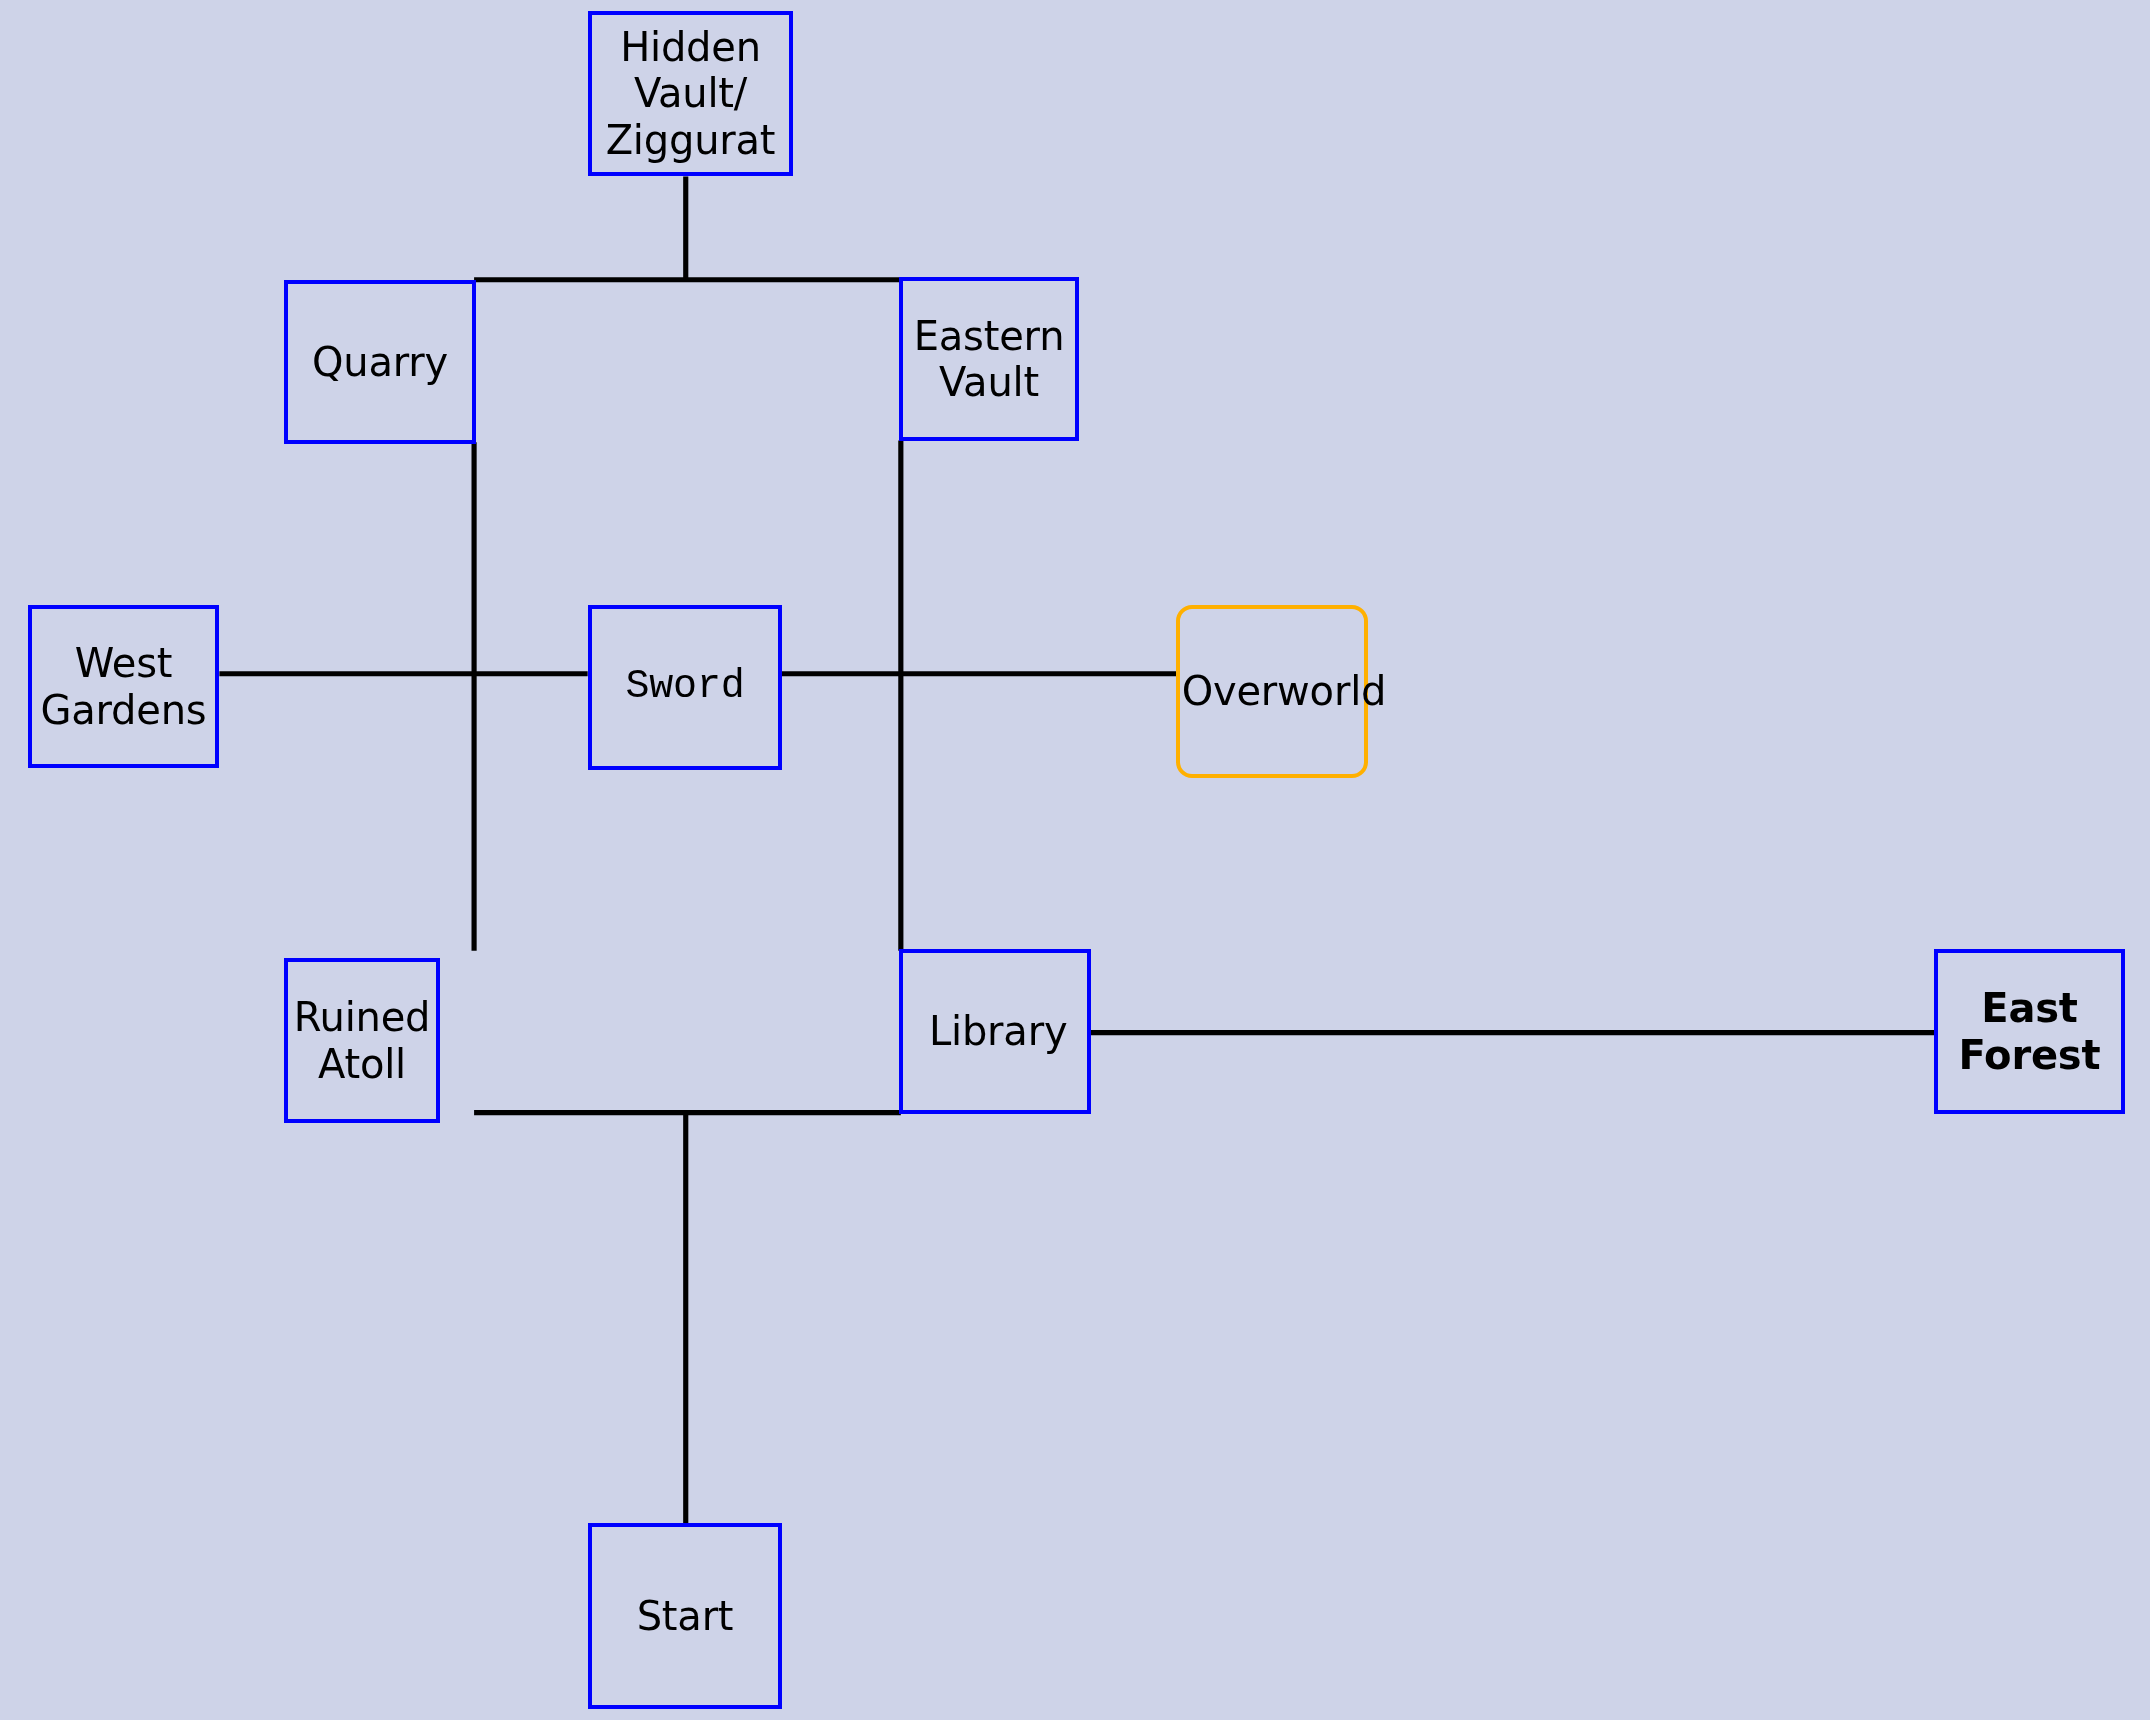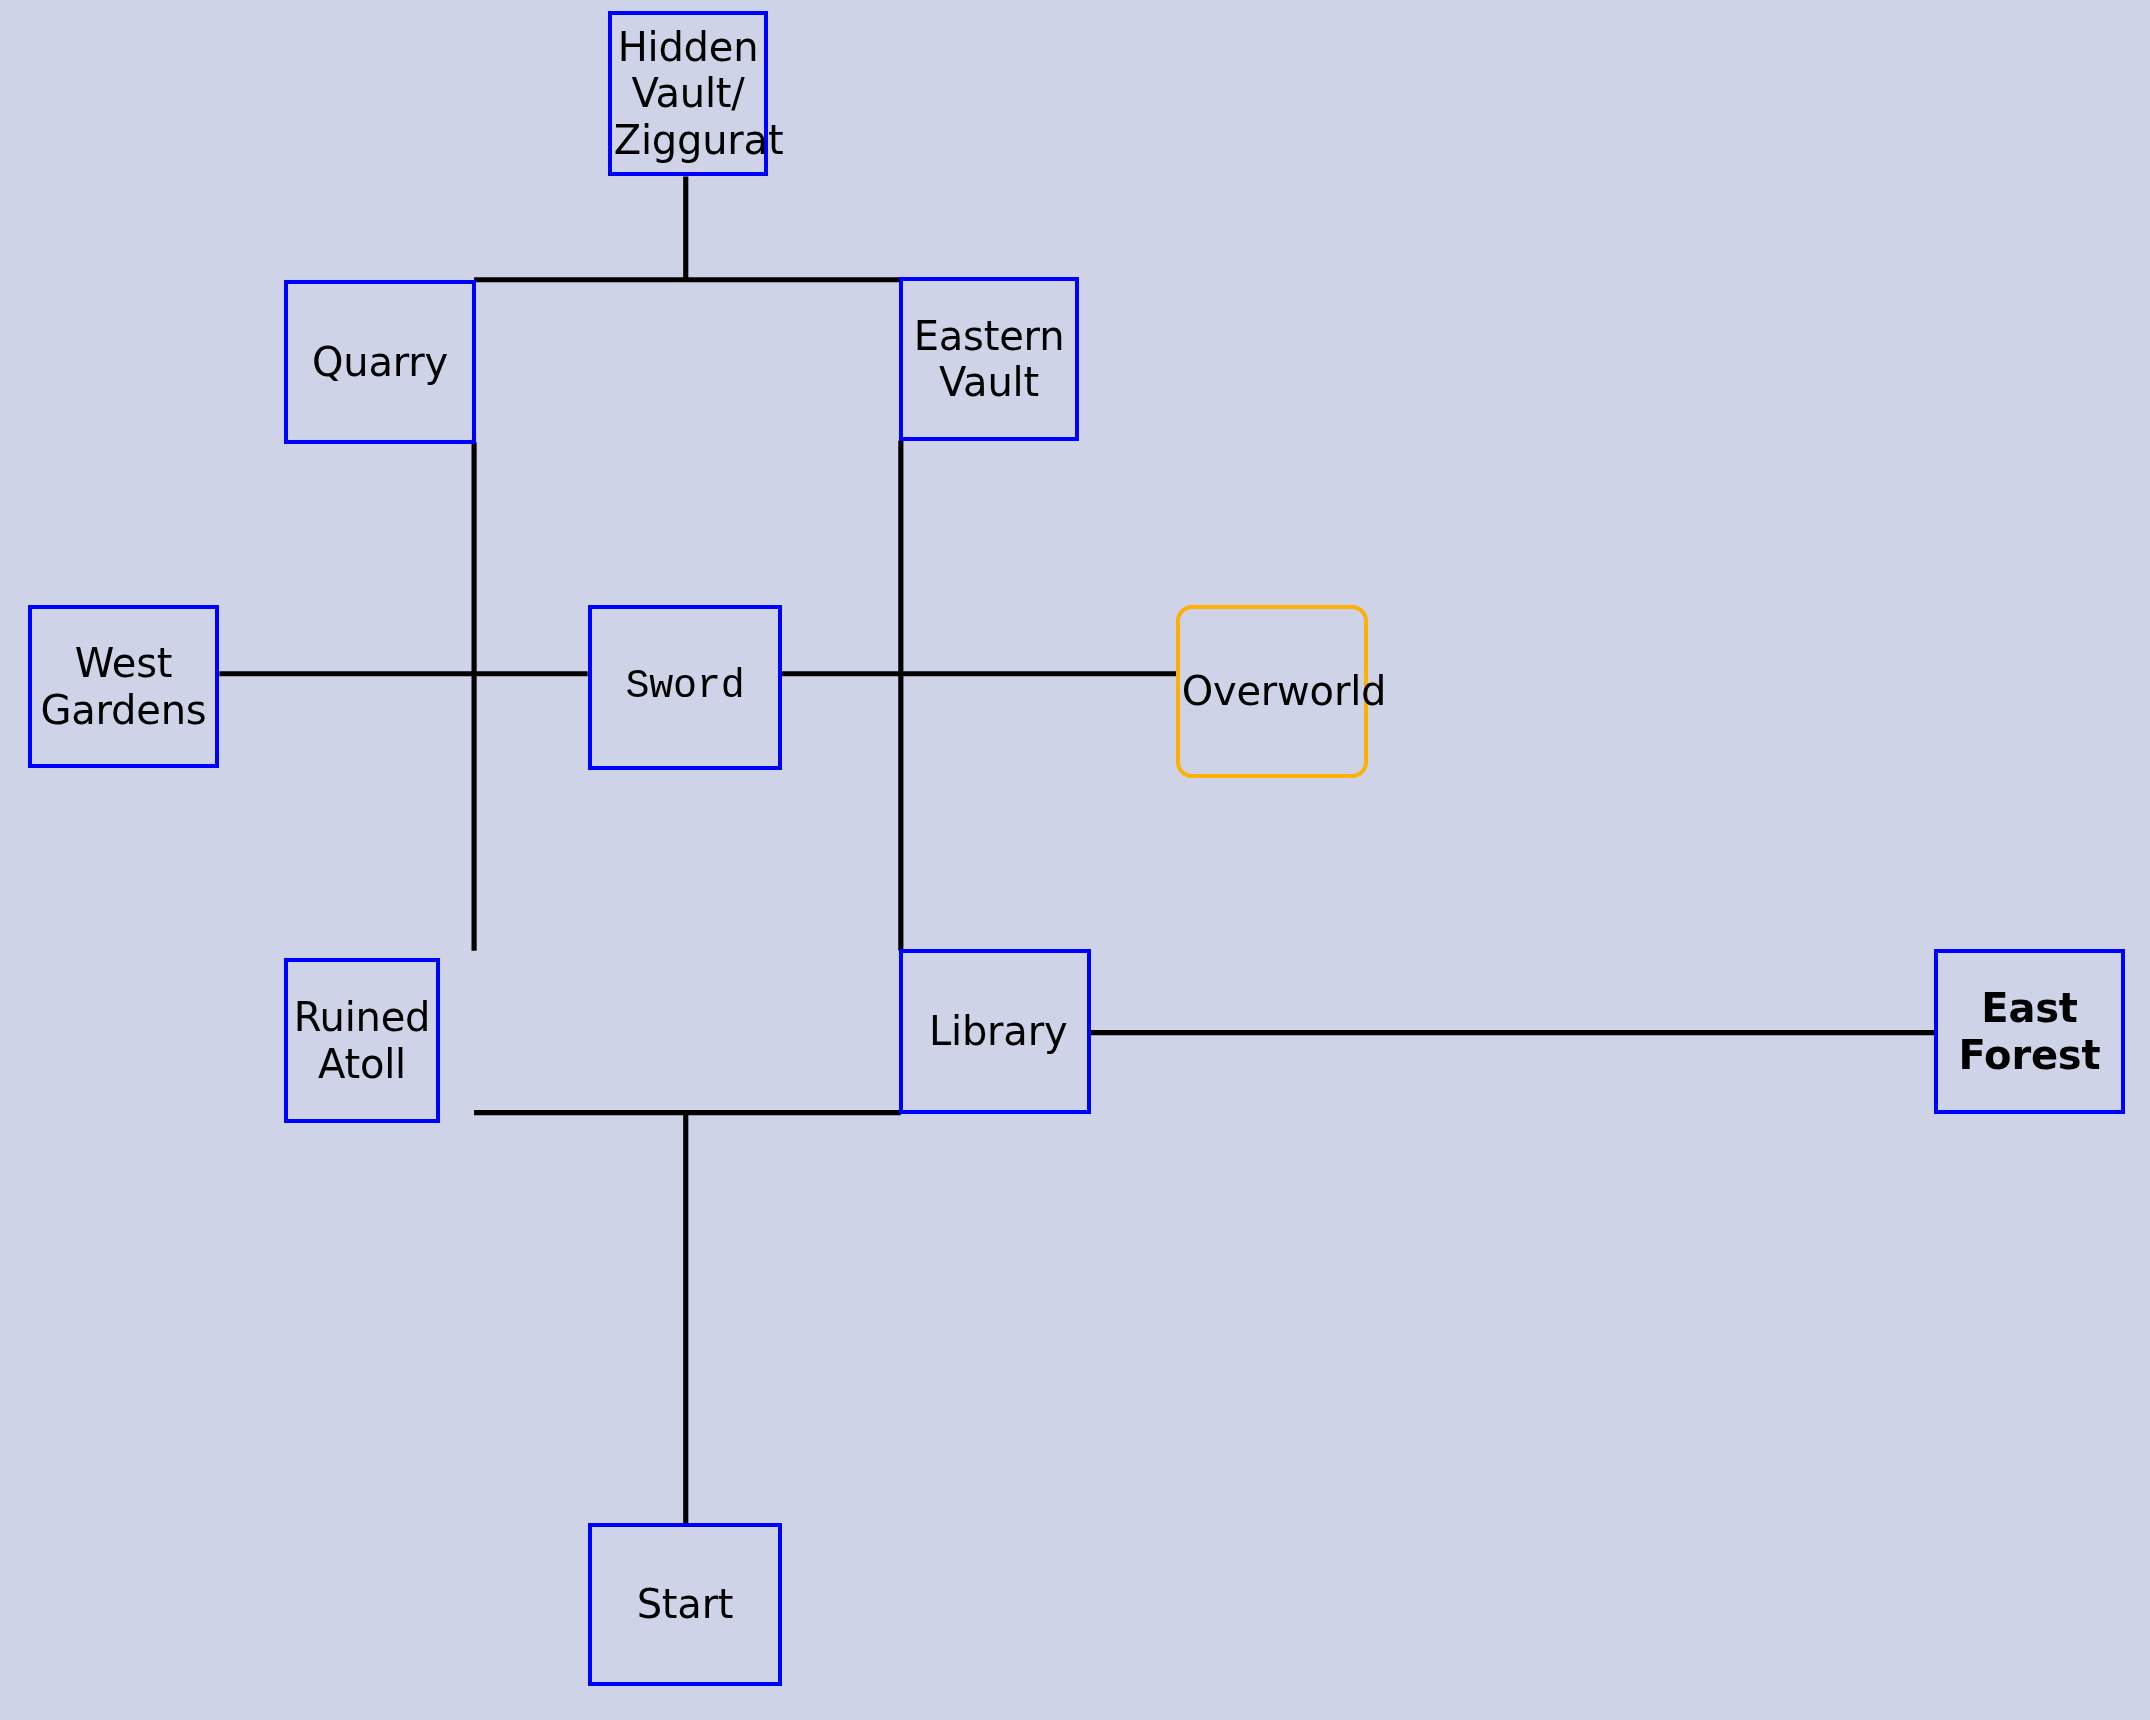--- a/index.html
+++ b/index.html
@@ -59,31 +59,31 @@
       <line x1="551" y1="325" x2="1047" y2="325" stroke="#000000" stroke-width="6"></line>
       <line x1="551" y1="514" x2="551" y2="1105" stroke="#000000" stroke-width="6"></line>
       <line x1="1047" y1="512" x2="1047" y2="1105" stroke="#000000" stroke-width="6"></line>
       <line x1="255" y1="783" x2="683" y2="783" stroke="#000000" stroke-width="6"></line>
       <line x1="908" y1="783" x2="1367" y2="783" stroke="#000000" stroke-width="6"></line>
       <line x1="551" y1="1293" x2="1047" y2="1293" stroke="#000000" stroke-width="6"></line>
       <line x1="1268" y1="1200" x2="2248" y2="1200" stroke="#000000" stroke-width="6"></line>
       <line x1="797" y1="1293" x2="797" y2="1770" stroke="#000000" stroke-width="6"></line>
     </svg>
   <div id="node-layer">
-      <div class="node blue" style="left: 608px; top: 11.2px; width: 160px; height: 165px;"><span class="node-label">Hidden
+      <div class="node blue" style="left: 588px; top: 11.2px; width: 205px; height: 165px;"><span class="node-label">Hidden
 Vault/
 Ziggurat</span></div>
       <div class="node blue" style="left: 284px; top: 280px; width: 192px; height: 164px;"><span class="node-label">Quarry</span></div>
       <div class="node blue" style="left: 899px; top: 277px; width: 180px; height: 164px;"><span class="node-label">Eastern
 Vault</span></div>
       <div class="node blue" style="left: 28px; top: 605px; width: 191px; height: 163px;"><span class="node-label">West
 Gardens</span></div>
       <div class="node blue" style="left: 588px; top: 605px; width: 194px; height: 165px; font-family: Liberation Mono, monospace;"><span class="node-label">Sword</span></div>
       <div class="node amber" style="left: 1176px; top: 605px; width: 192px; height: 173px; border-radius: 16px;"><span class="node-label">Overworld</span></div>
       <div class="node blue" style="left: 284px; top: 958px; width: 156px; height: 165px;"><span class="node-label">Ruined
 Atoll</span></div>
       <div class="node blue" style="left: 899px; top: 949px; width: 192px; height: 165px; padding-left: 8px;"><span class="node-label">Library</span></div>
       <div class="node blue" style="left: 1934px; top: 949px; width: 191px; height: 165px; font-weight: bold;"><span class="node-label">East
 Forest</span></div>
-      <div class="node blue" style="left: 588px; top: 1523px; width: 194px; height: 163px; text-align: center;"><span class="node-label">Start</span></div>
+      <div class="node blue" style="left: 588px; top: 1523px; width: 194px; height: 186px; text-align: center;"><span class="node-label">Start</span></div>
     </div>
 </div>
 
 
 </body></html>

